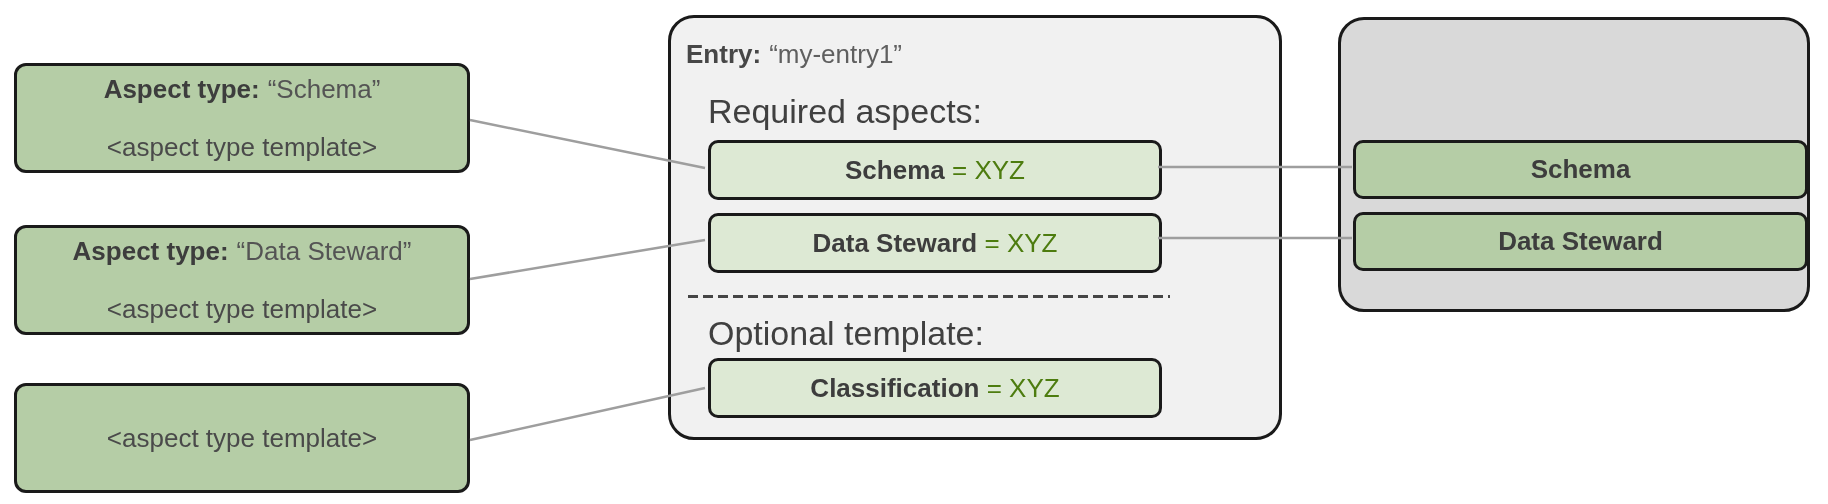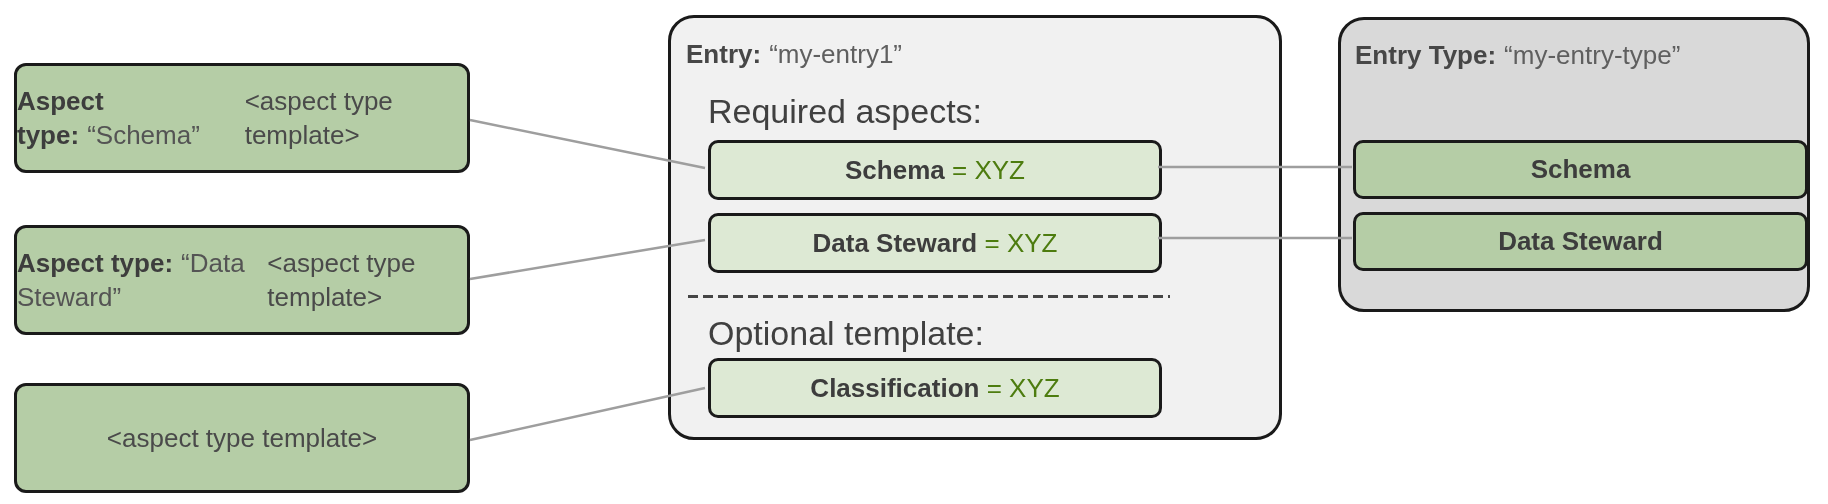--- a/index.html
+++ b/index.html
@@ -13,21 +13,21 @@
   }
   .box {
     position: absolute;
     border: 3px solid #1a1a1a;
   }
   
   .aspect-box {
     left: 14px; width: 456px; height: 110px;
     background: #b5cda6;
     border-radius: 12px;
-    display: flex; flex-direction: row;
+    display: flex; flex-direction: column;
     justify-content: center; align-items: center;
     row-gap: 24px;
     font-size: 26px; line-height: 34px;
     z-index: 2;
   }
   .aspect-box .line1 b { font-weight: 700; color: #3d3d3d; }
   .aspect-box .line1 .val { color: #545454; margin-left: 8px; }
   .aspect-box .line2 { color: #4a4a4a; }
   #aspect-box-schema         { top: 63px; }
   #aspect-box-data-steward   { top: 225px; }
@@ -129,21 +129,20 @@
   <div class="aspect-row" id="entry-aspect-schema"><b>Schema</b><span class="val"> = XYZ</span></div>
   <div class="aspect-row" id="entry-aspect-data-steward"><b>Data Steward</b><span class="val"> = XYZ</span></div>
 
   <div id="entry-divider"></div>
 
   <div class="section-label" id="entry-optional-label">Optional template:</div>
   <div class="aspect-row" id="entry-aspect-classification"><b>Classification</b><span class="val"> = XYZ</span></div>
 </div>
 
 <div class="box" id="entry-type-box">
-  <div class="panel-title"><b>Entry Type:</b><span class="val">“my-entry-type”</span></div>
   <div class="aspect-type-row" id="entry-type-aspect-schema">Schema</div>
   <div class="aspect-type-row" id="entry-type-aspect-data-steward">Data Steward</div>
 </div>
 
 <svg id="connectors" viewBox="0 0 1828 504" xmlns="http://www.w3.org/2000/svg">
   <line x1="470" y1="120" x2="705" y2="168" stroke="#9e9e9e" stroke-width="2.5"></line>
   <line x1="470" y1="279" x2="705" y2="240" stroke="#9e9e9e" stroke-width="2.5"></line>
   <line x1="470" y1="440" x2="705" y2="388" stroke="#9e9e9e" stroke-width="2.5"></line>
   <line x1="1158" y1="167" x2="1352" y2="167" stroke="#9e9e9e" stroke-width="2.5"></line>
   <line x1="1158" y1="238" x2="1352" y2="238" stroke="#9e9e9e" stroke-width="2.5"></line>

